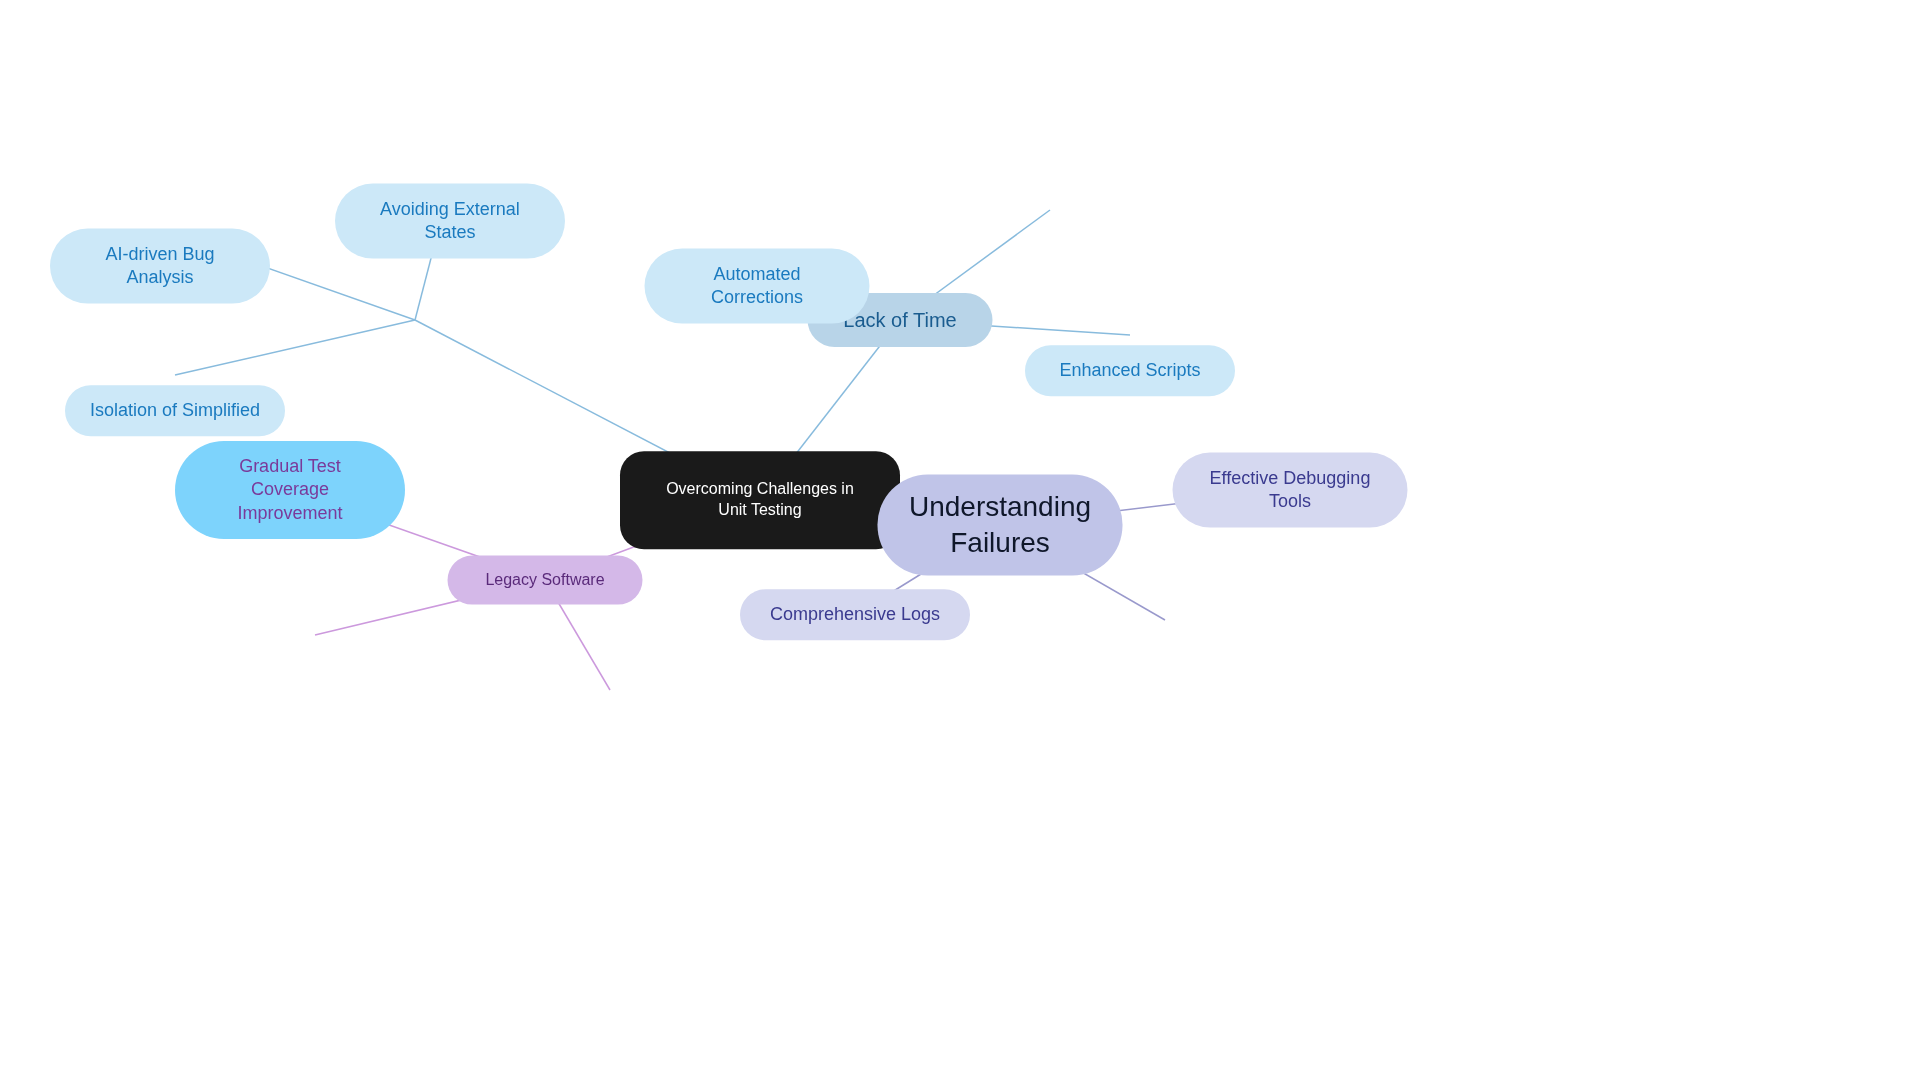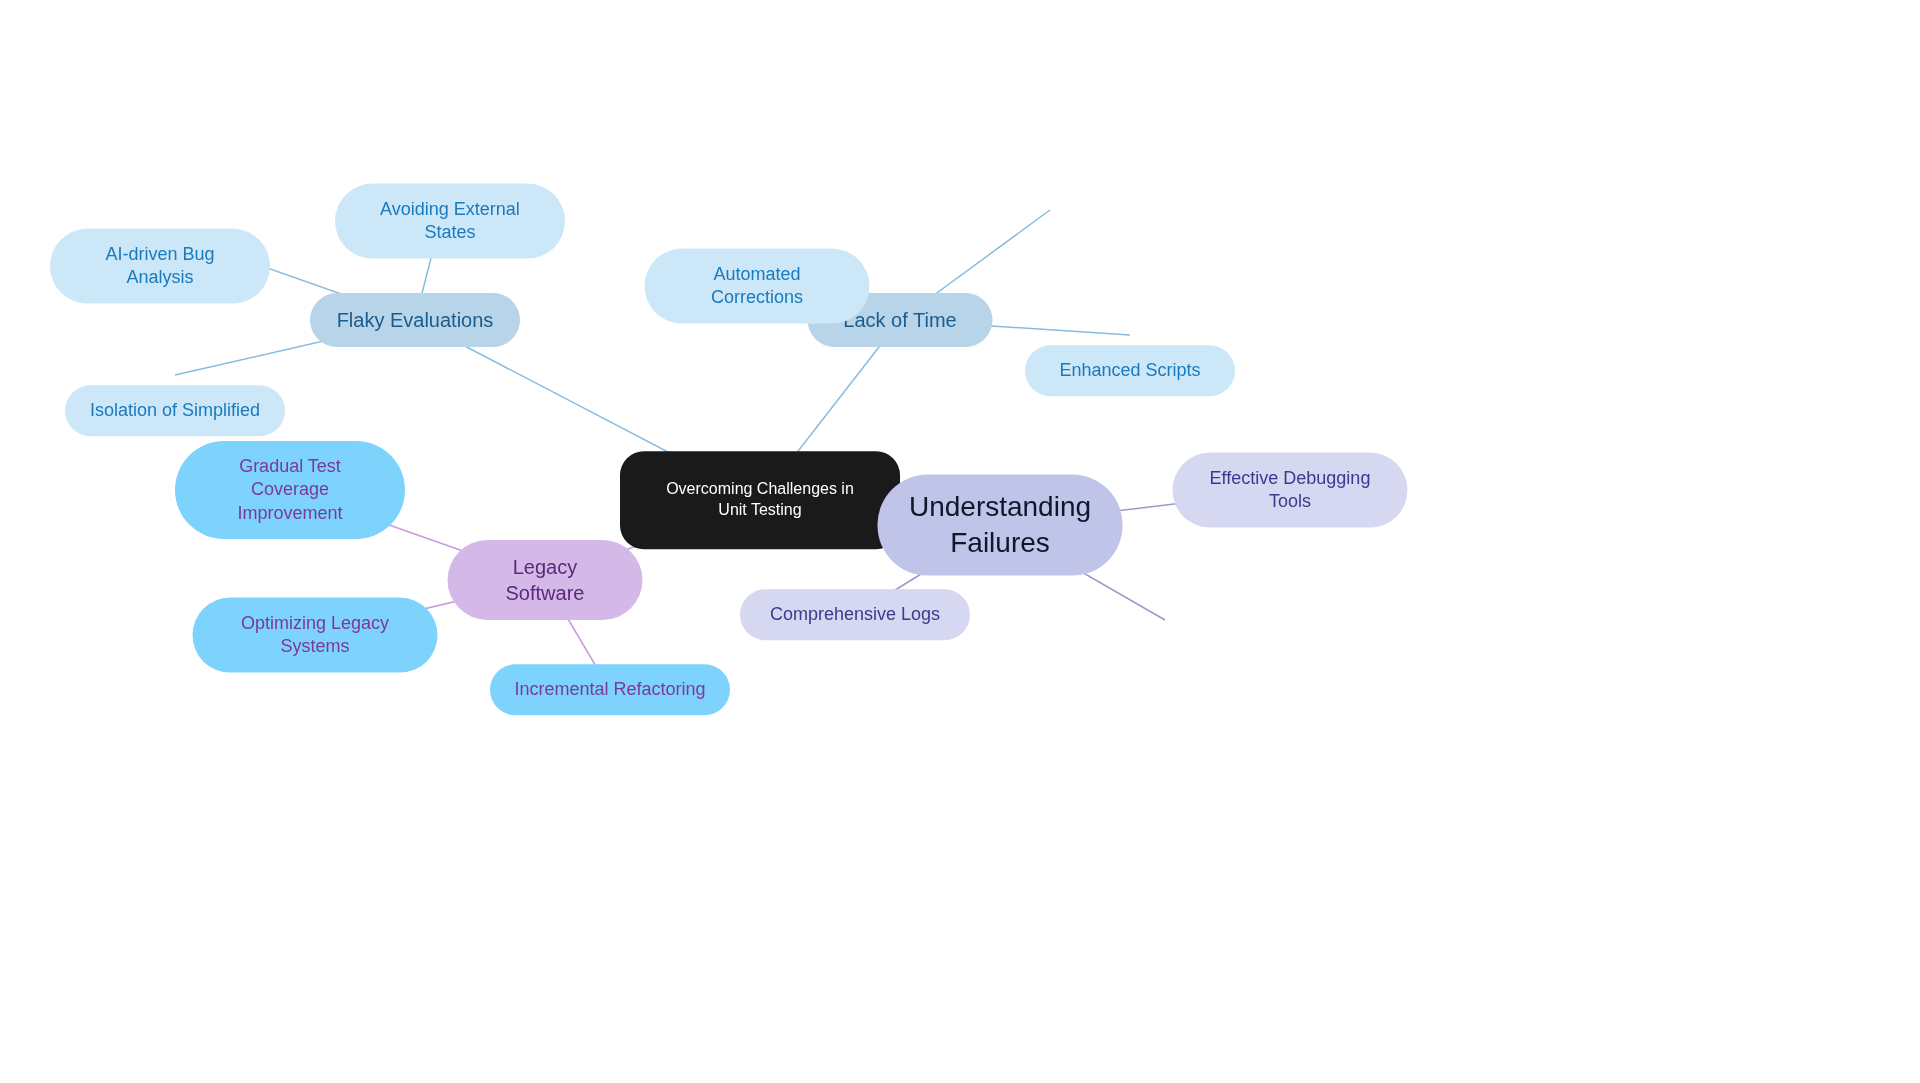--- a/index.html
+++ b/index.html
@@ -56,21 +56,21 @@
       color: #1a5c8f;
       font-size: 20px;
     }
     .node-purple-light {
       background: #7dd3fc;
       color: #7a3a9a;
     }
     .node-purple-medium {
       background: #d4b8e8;
       color: #5a2a7a;
-      font-size: 20px;
+      font-size: 16px;
     }
     .node-indigo-light {
       background: #d5d8f0;
       color: #3a3a8f;
     }
     .node-indigo-medium {
       background: #c0c4e8;
       color: #0f172a;
       font-size: 28px;
     }
@@ -91,27 +91,24 @@
       <line x1="760" y1="500" x2="545" y2="580" stroke="#cc99dd" stroke-width="1.5"></line>
       <line x1="545" y1="580" x2="290" y2="490" stroke="#cc99dd" stroke-width="1.5"></line>
       <line x1="545" y1="580" x2="315" y2="635" stroke="#cc99dd" stroke-width="1.5"></line>
       <line x1="545" y1="580" x2="610" y2="690" stroke="#cc99dd" stroke-width="1.5"></line>
       <line x1="760" y1="500" x2="1000" y2="525" stroke="#9999cc" stroke-width="1.5"></line>
       <line x1="1000" y1="525" x2="1290" y2="490" stroke="#9999cc" stroke-width="1.5"></line>
       <line x1="1000" y1="525" x2="855" y2="615" stroke="#9999cc" stroke-width="1.5"></line>
       <line x1="1000" y1="525" x2="1165" y2="620" stroke="#9999cc" stroke-width="1.5"></line>
     </svg>
 <div class="node node-center" style="left: 760px; top: 500px; width: 280px;">Overcoming Challenges in Unit Testing</div>
-    <div class="node node-blue-medium" style="left: 415px; top: 320px; width: 210px;">Flaky Evaluations</div>
     <div class="node node-blue-light" style="left: 450px; top: 185px; width: 230px;">Avoiding External States</div>
     <div class="node node-blue-light" style="left: 160px; top: 230px; width: 220px;">AI-driven Bug Analysis</div>
     <div class="node node-blue-light" style="left: 175px; top: 375px; width: 220px;">Isolation of Simplified</div>
     <div class="node node-blue-medium" style="left: 900px; top: 320px; width: 185px;">Lack of Time</div>
     <div class="node node-blue-light" style="left: 757px; top: 250px; width: 225px;">Automated Corrections</div>
     <div class="node node-blue-light" style="left: 1130px; top: 335px; width: 210px;">Enhanced Scripts</div>
     <div class="node node-purple-medium" style="left: 545px; top: 580px; width: 195px;">Legacy Software</div>
     <div class="node node-purple-light" style="left: 290px; top: 490px; width: 230px;">Gradual Test Coverage Improvement</div>
-    <div class="node node-purple-light" style="left: 315px; top: 635px; width: 245px;">Optimizing Legacy Systems</div>
-    <div class="node node-purple-light" style="left: 610px; top: 690px; width: 240px;">Incremental Refactoring</div>
     <div class="node node-indigo-medium" style="left: 1000px; top: 525px; width: 245px;">Understanding Failures</div>
     <div class="node node-indigo-light" style="left: 1290px; top: 490px; width: 235px;">Effective Debugging Tools</div>
     <div class="node node-indigo-light" style="left: 855px; top: 615px; width: 230px;">Comprehensive Logs</div>
   </div>
 
 </body></html>

